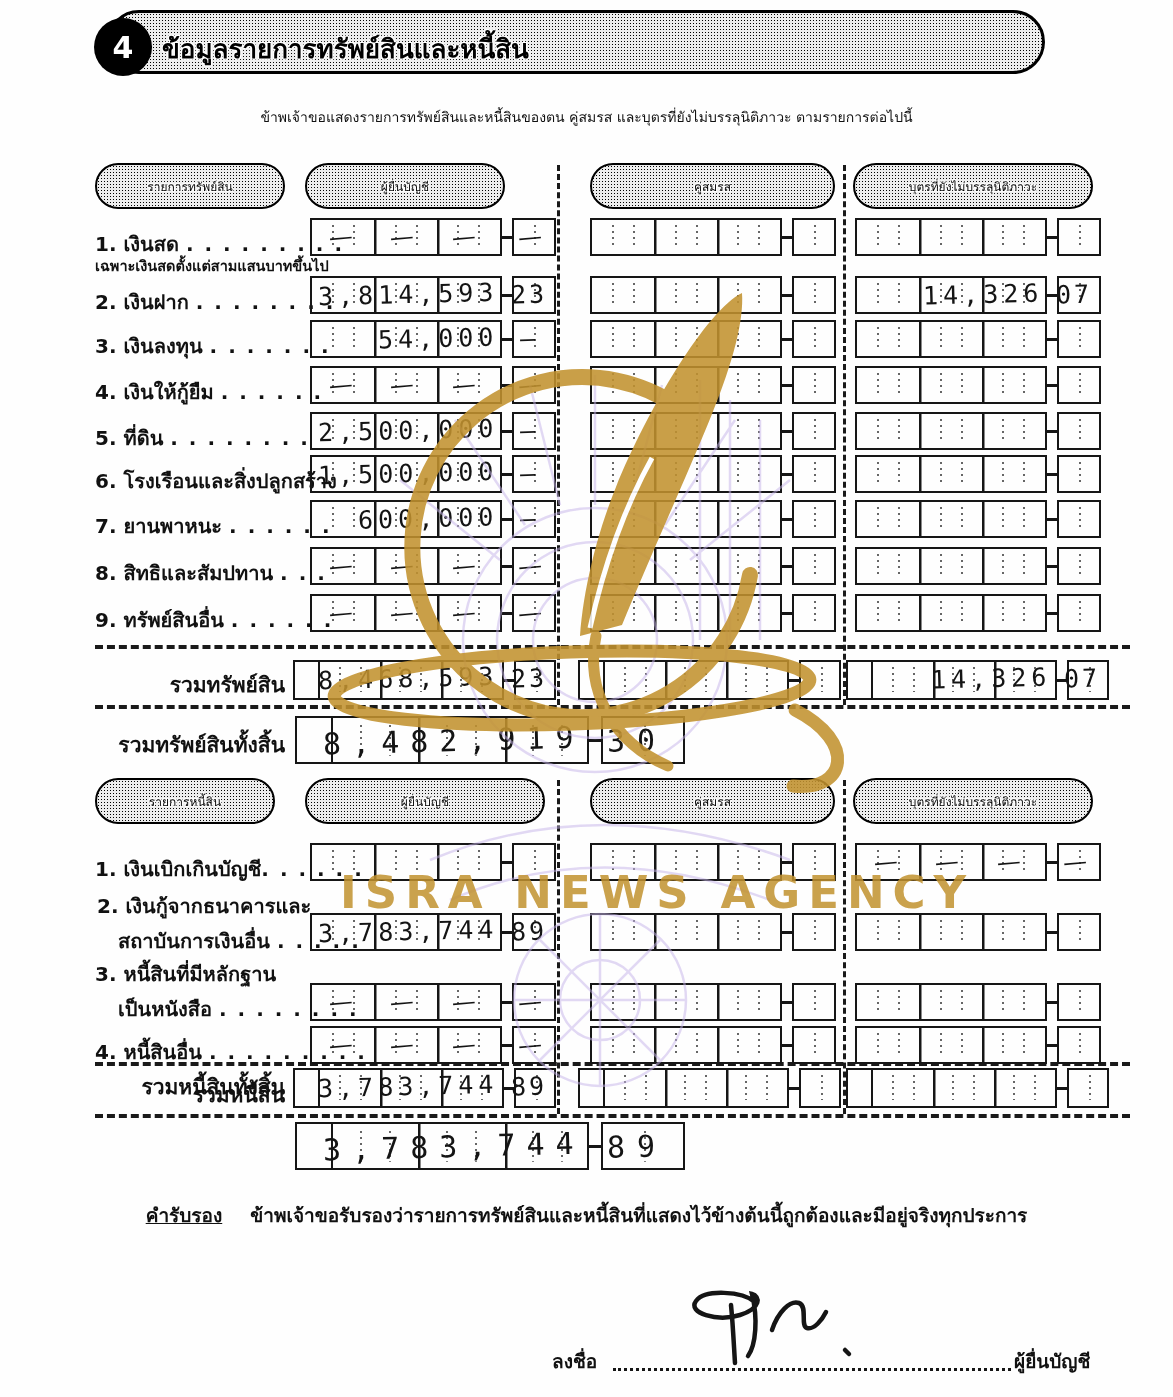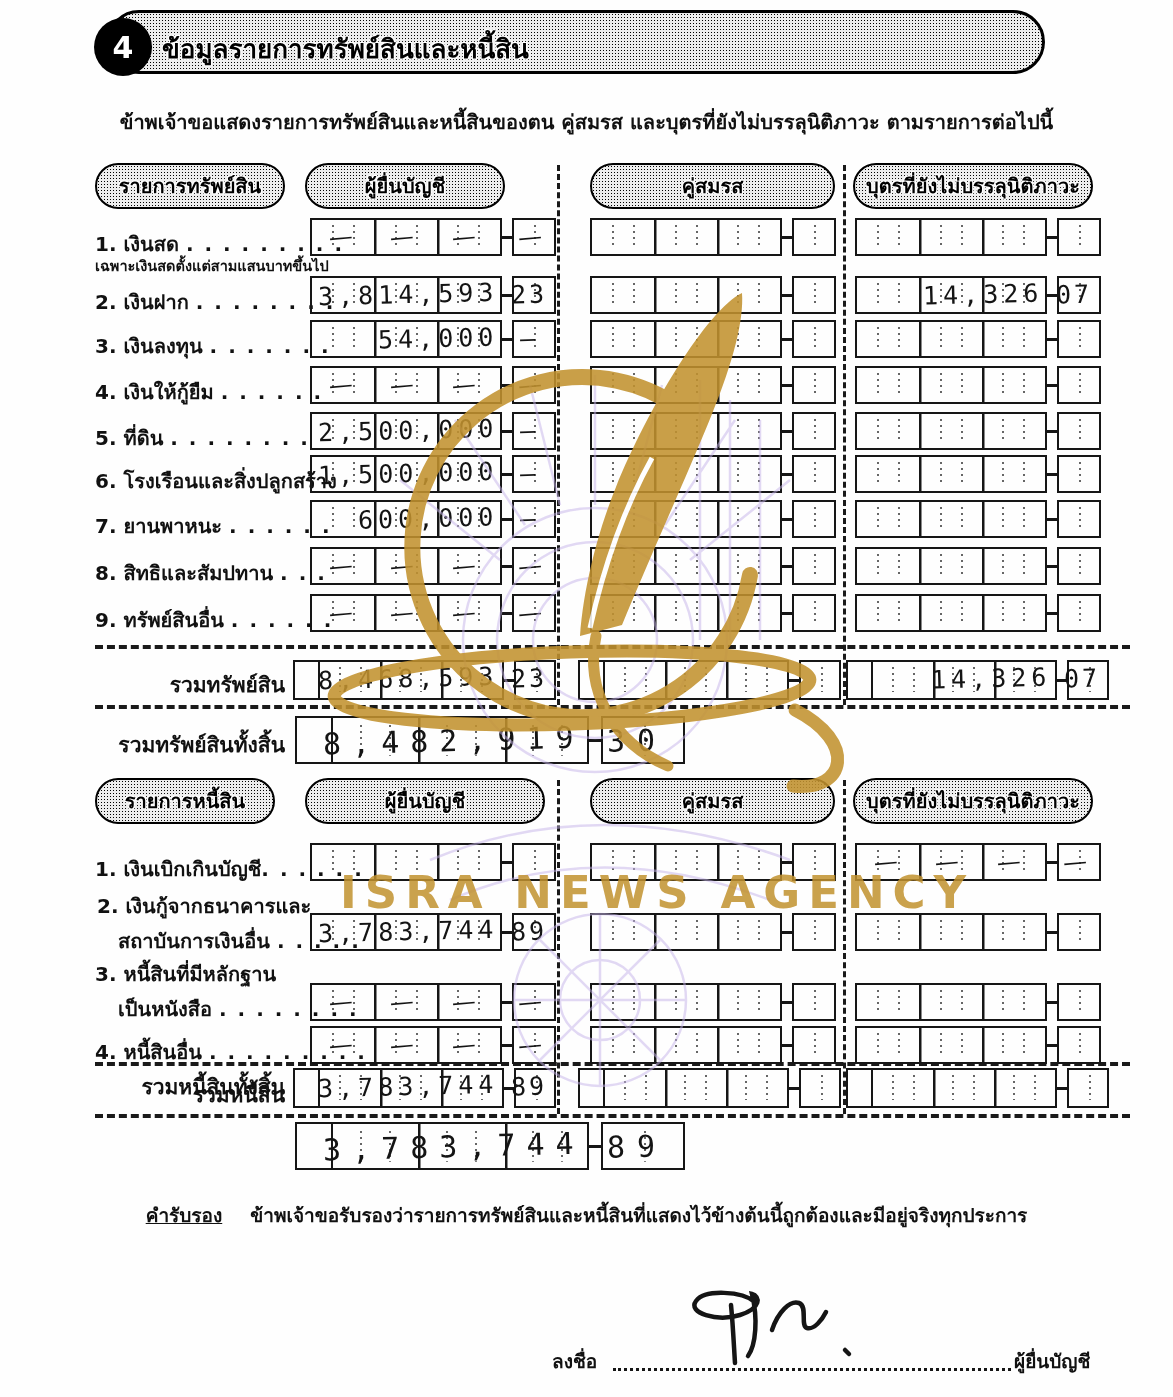--- a/index.html
+++ b/index.html
@@ -13,25 +13,25 @@
 
   .pgnum{position:absolute;left:94px;top:18px;width:58px;height:58px;border-radius:50%;
     background:#000;color:#fff;font-size:30px;font-weight:bold;
     display:flex;align-items:center;justify-content:center;z-index:2;}
   .hbar{position:absolute;left:107px;top:10px;width:938px;height:64px;border:3px solid #000;
     border-radius:34px;box-sizing:border-box;z-index:1;}
   .hbar .t{display:block;margin:15px 0 0 52px;font-size:26px;font-weight:bold;color:#000;
     text-shadow:-1px -1px 0 #fff,1px -1px 0 #fff,-1px 1px 0 #fff,1px 1px 0 #fff,0 0 5px #fff;}
 
   .intro{position:absolute;left:0;top:106px;width:100%;text-align:center;
-    font-size:20px;font-weight:bold;}
+    font-size:14px;font-weight:normal;}
 
   .pill{position:absolute;height:46px;border:2px solid #000;border-radius:24px;
     box-sizing:border-box;display:flex;align-items:center;justify-content:center;}
-  .pill .t{font-size:20px;font-weight:bold;color:#000;white-space:nowrap;padding:0 6px;
+  .pill .t{font-size:12px;font-weight:normal;color:#000;white-space:nowrap;padding:0 6px;
     text-shadow:-1px -1px 0 #fff,1px -1px 0 #fff,-1px 1px 0 #fff,1px 1px 0 #fff,0 0 5px #fff;}
 
   .vdash{position:absolute;width:0;border-left:3px dashed #1a1a1a;}
   .hdash{position:absolute;height:0;border-top:4px dashed #1a1a1a;}
 
   .rowlab{position:absolute;font-size:20px;font-weight:bold;white-space:nowrap;}
   .rowlab .leader{letter-spacing:2px;}
   .note{position:absolute;font-size:14.5px;font-weight:bold;}
   .totlab{position:absolute;font-size:21px;font-weight:bold;text-align:right;width:190px;left:95px;}
 

